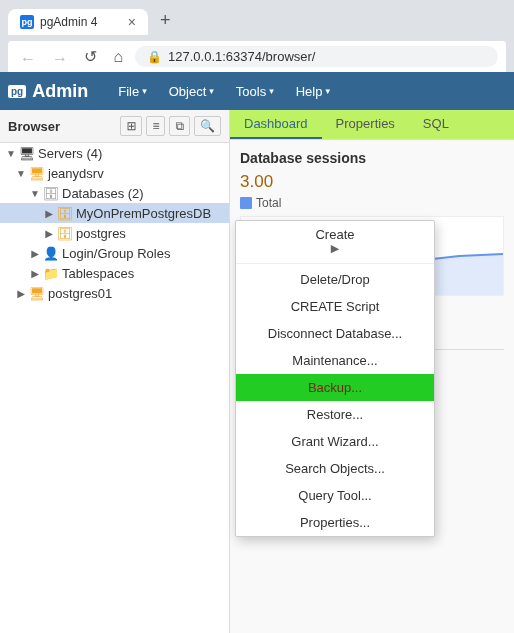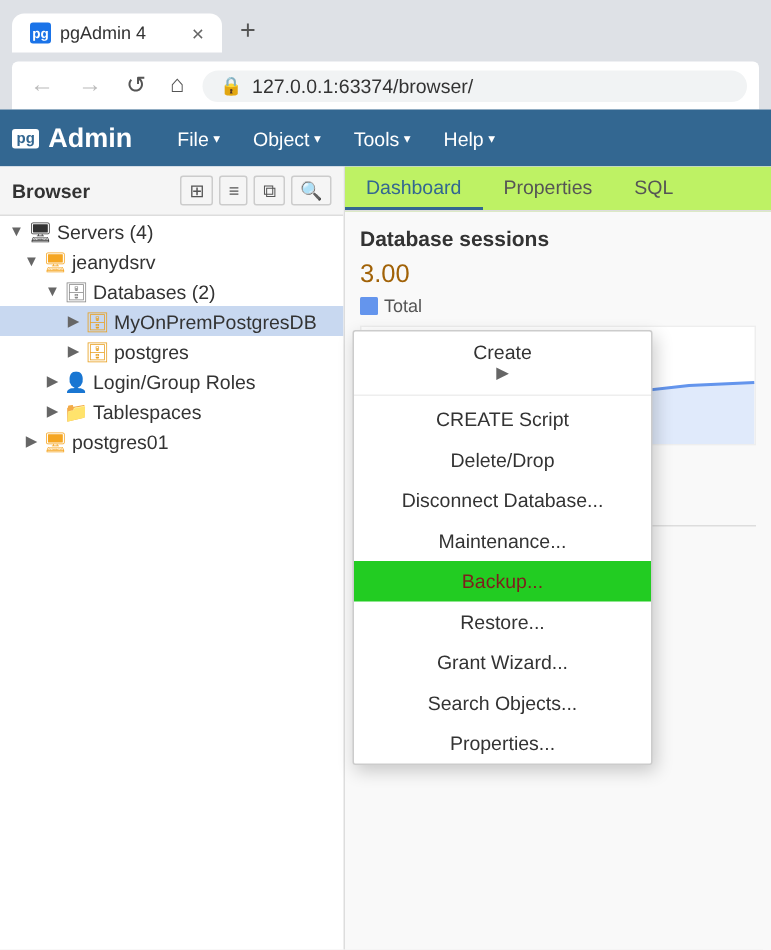--- a/index.html
+++ b/index.html
@@ -201,39 +201,42 @@
   </div>
 </div>
 
 <div class="context-menu">
   <div class="ctx-item">
     <span>Create</span>
     <span class="ctx-arrow">▶</span>
   </div>
   <hr class="ctx-divider">
   <div class="ctx-item">
+    <span>Delete/Drop</span>
+  </div>
+  <div class="ctx-item">
     <span>CREATE Script</span>
-  </div>
-  <div class="ctx-item">
-    <span>Delete/Drop</span>
   </div>
   <div class="ctx-item">
     <span>Disconnect Database...</span>
   </div>
   <div class="ctx-item">
     <span>Maintenance...</span>
   </div>
   <div class="ctx-item active">
     <span>Backup...</span>
   </div>
   <div class="ctx-item">
     <span>Restore...</span>
   </div>
   <div class="ctx-item">
     <span>Grant Wizard...</span>
   </div>
   <div class="ctx-item">
     <span>Search Objects...</span>
   </div>
   <div class="ctx-item">
+    <span>Query Tool...</span>
+  </div>
+  <div class="ctx-item">
     <span>Properties...</span>
   </div>
 </div>
 
 </body></html>

